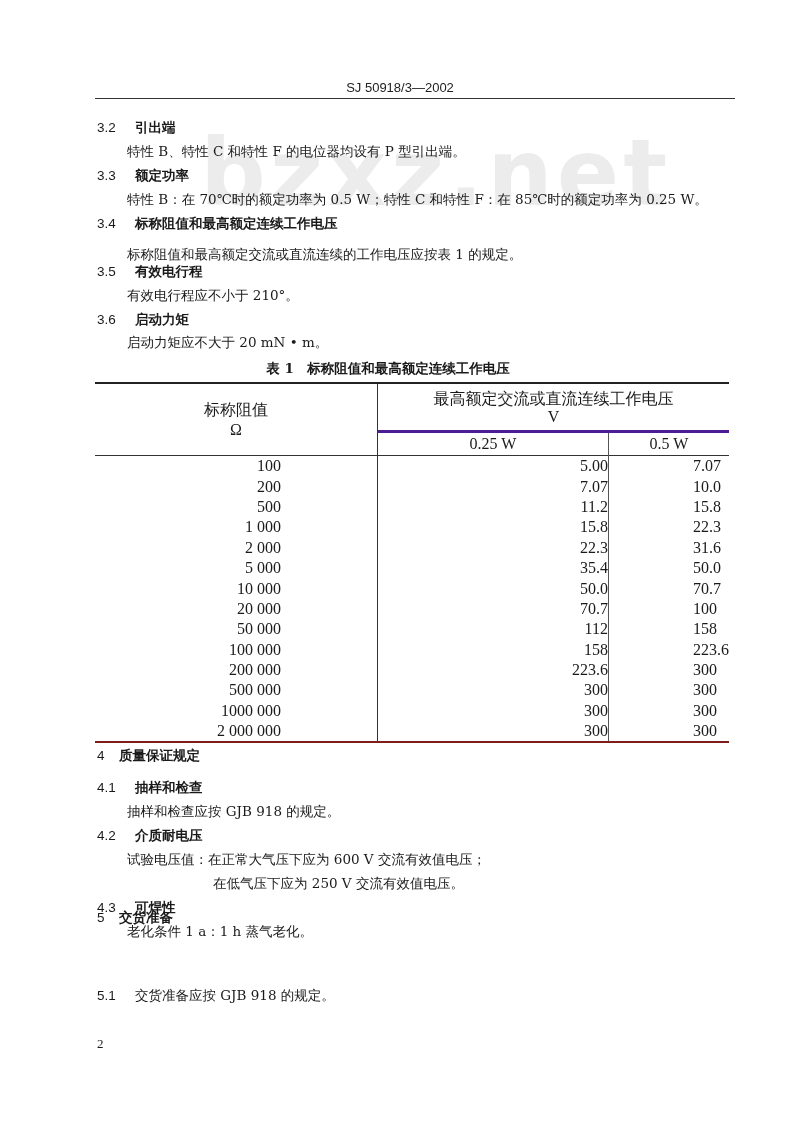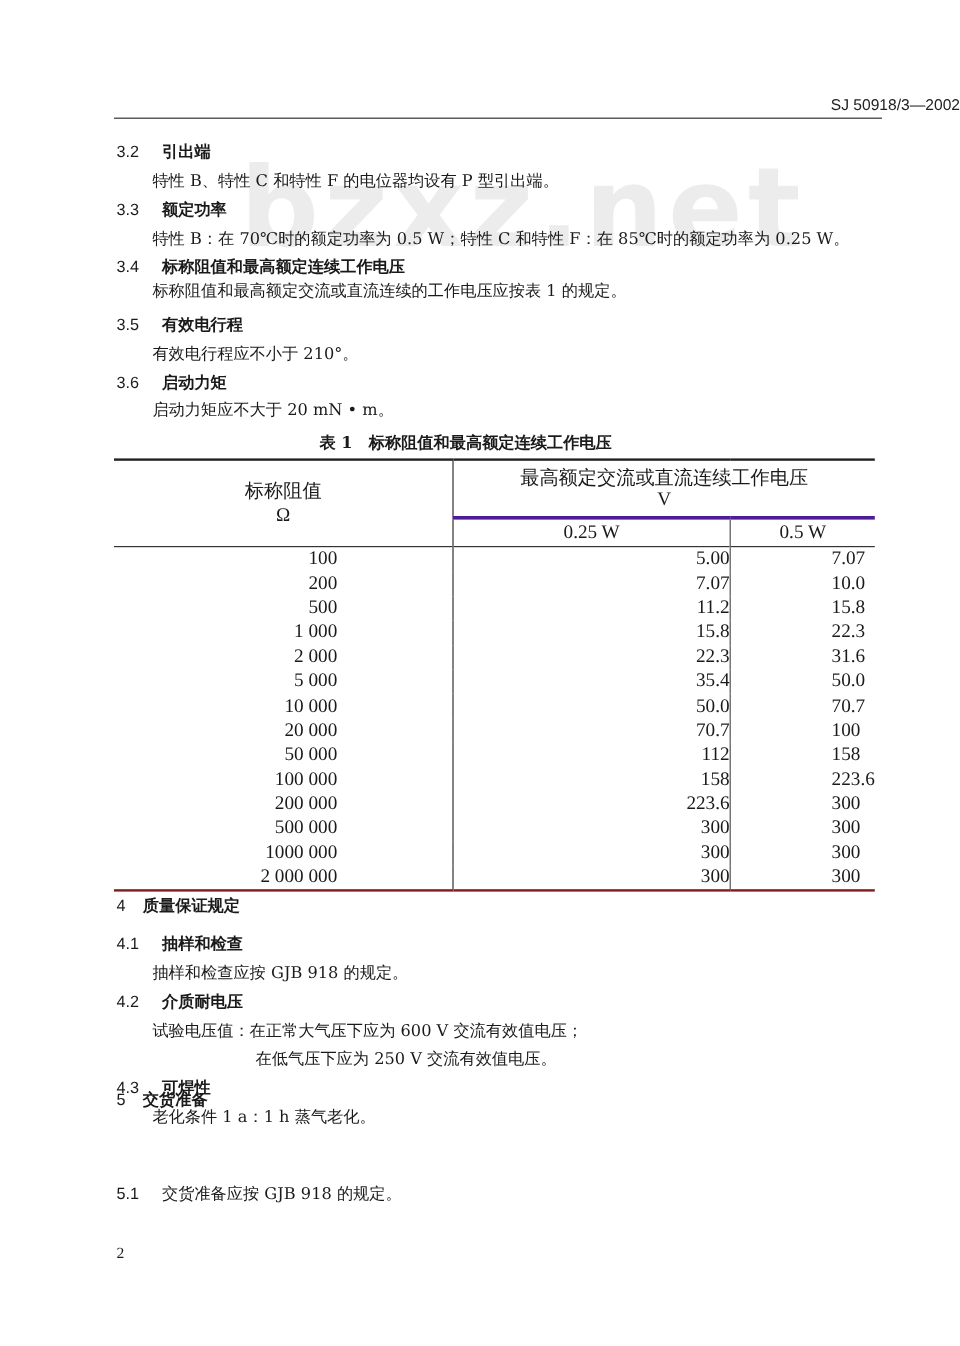--- a/index.html
+++ b/index.html
@@ -8,21 +8,21 @@
     font-family: "DejaVu Serif", "Liberation Serif", serif;
     color: #1a1a1a;
   }
   .watermark {
     position: absolute; left: 200px; top: 128px;
     font-family: "DejaVu Sans", "Liberation Sans", sans-serif;
     font-weight: bold; font-size: 92px; letter-spacing: 4px;
     color: #000; opacity: 0.07; line-height: 1; pointer-events: none;
   }
   .header-code {
-    position: absolute; left: 0; width: 800px; top: 80px; text-align: right;
+    position: absolute; left: 0; width: 800px; top: 80px; text-align: center;
     font-family: "Liberation Sans", "DejaVu Sans", sans-serif;
     font-size: 13px; color: #222;
   }
   .header-rule {
     position: absolute; left: 95px; width: 640px; top: 98px;
     border-top: 1.5px solid #333;
   }
   .line { position: absolute; font-size: 13.5px; line-height: 18px; white-space: nowrap; }
   .h { left: 97px; font-weight: bold; }
   .h .num { display: inline-block; width: 38px; font-family: "Liberation Sans", "DejaVu Sans", sans-serif; font-weight: normal; }
@@ -66,21 +66,21 @@
 <div class="line p" style="top:142px">特性 B、特性 C 和特性 F 的电位器均设有 P 型引出端。</div>
 
 <div class="line h" style="top:166px">
   <span class="num">3.3</span><span>额定功率</span>
 </div>
 <div class="line p" style="top:190px">特性 B：在 70℃时的额定功率为 0.5 W；特性 C 和特性 F：在 85℃时的额定功率为 0.25 W。</div>
 
 <div class="line h" style="top:214px">
   <span class="num">3.4</span><span>标称阻值和最高额定连续工作电压</span>
 </div>
-<div class="line p" style="top:234px">标称阻值和最高额定交流或直流连续的工作电压应按表 1 的规定。</div>
+<div class="line p" style="top:245px">标称阻值和最高额定交流或直流连续的工作电压应按表 1 的规定。</div>
 
 <div class="line h" style="top:262px">
   <span class="num">3.5</span><span>有效电行程</span>
 </div>
 <div class="line p" style="top:286px">有效电行程应不小于 210°。</div>
 
 <div class="line h" style="top:310px">
   <span class="num">3.6</span><span>启动力矩</span>
 </div>
 <div class="line p" style="top:333px">启动力矩应不大于 20 mN • m。</div>

